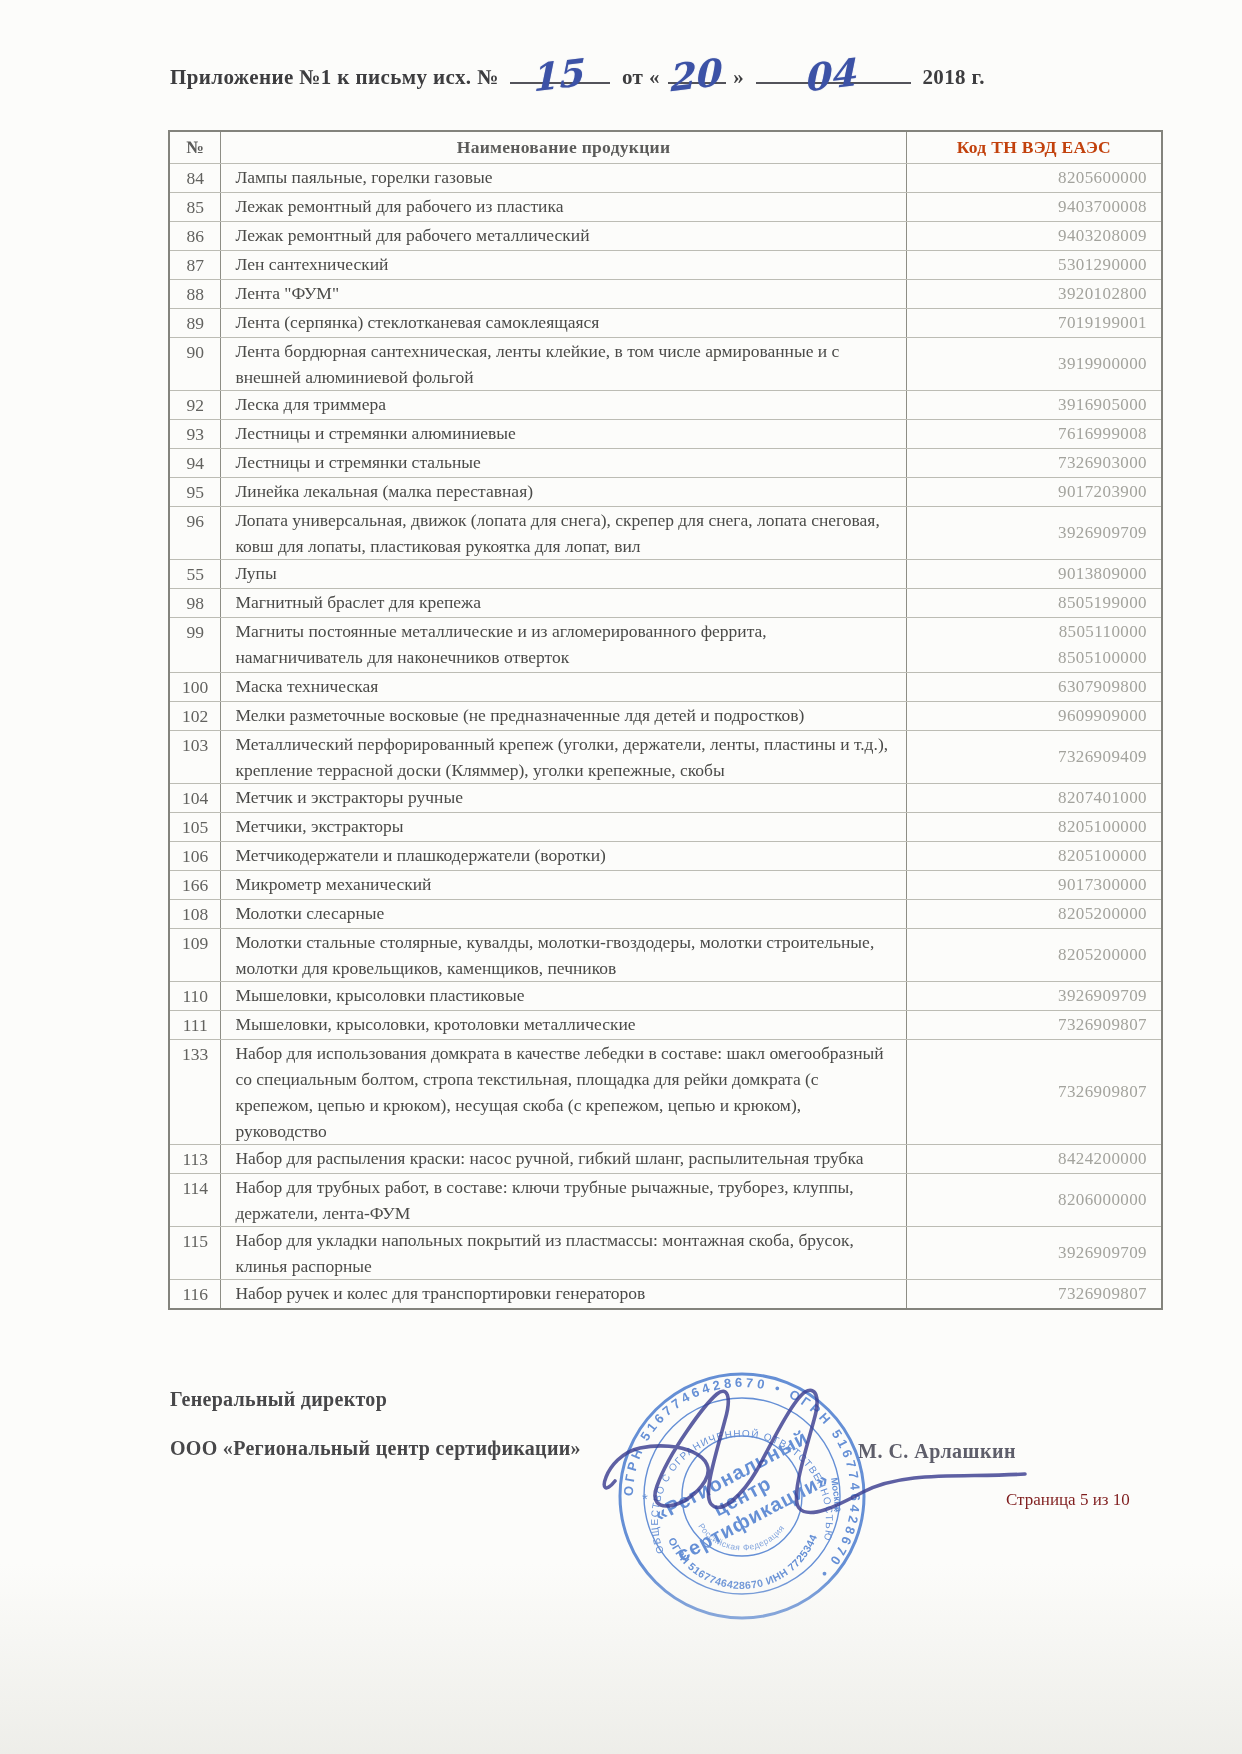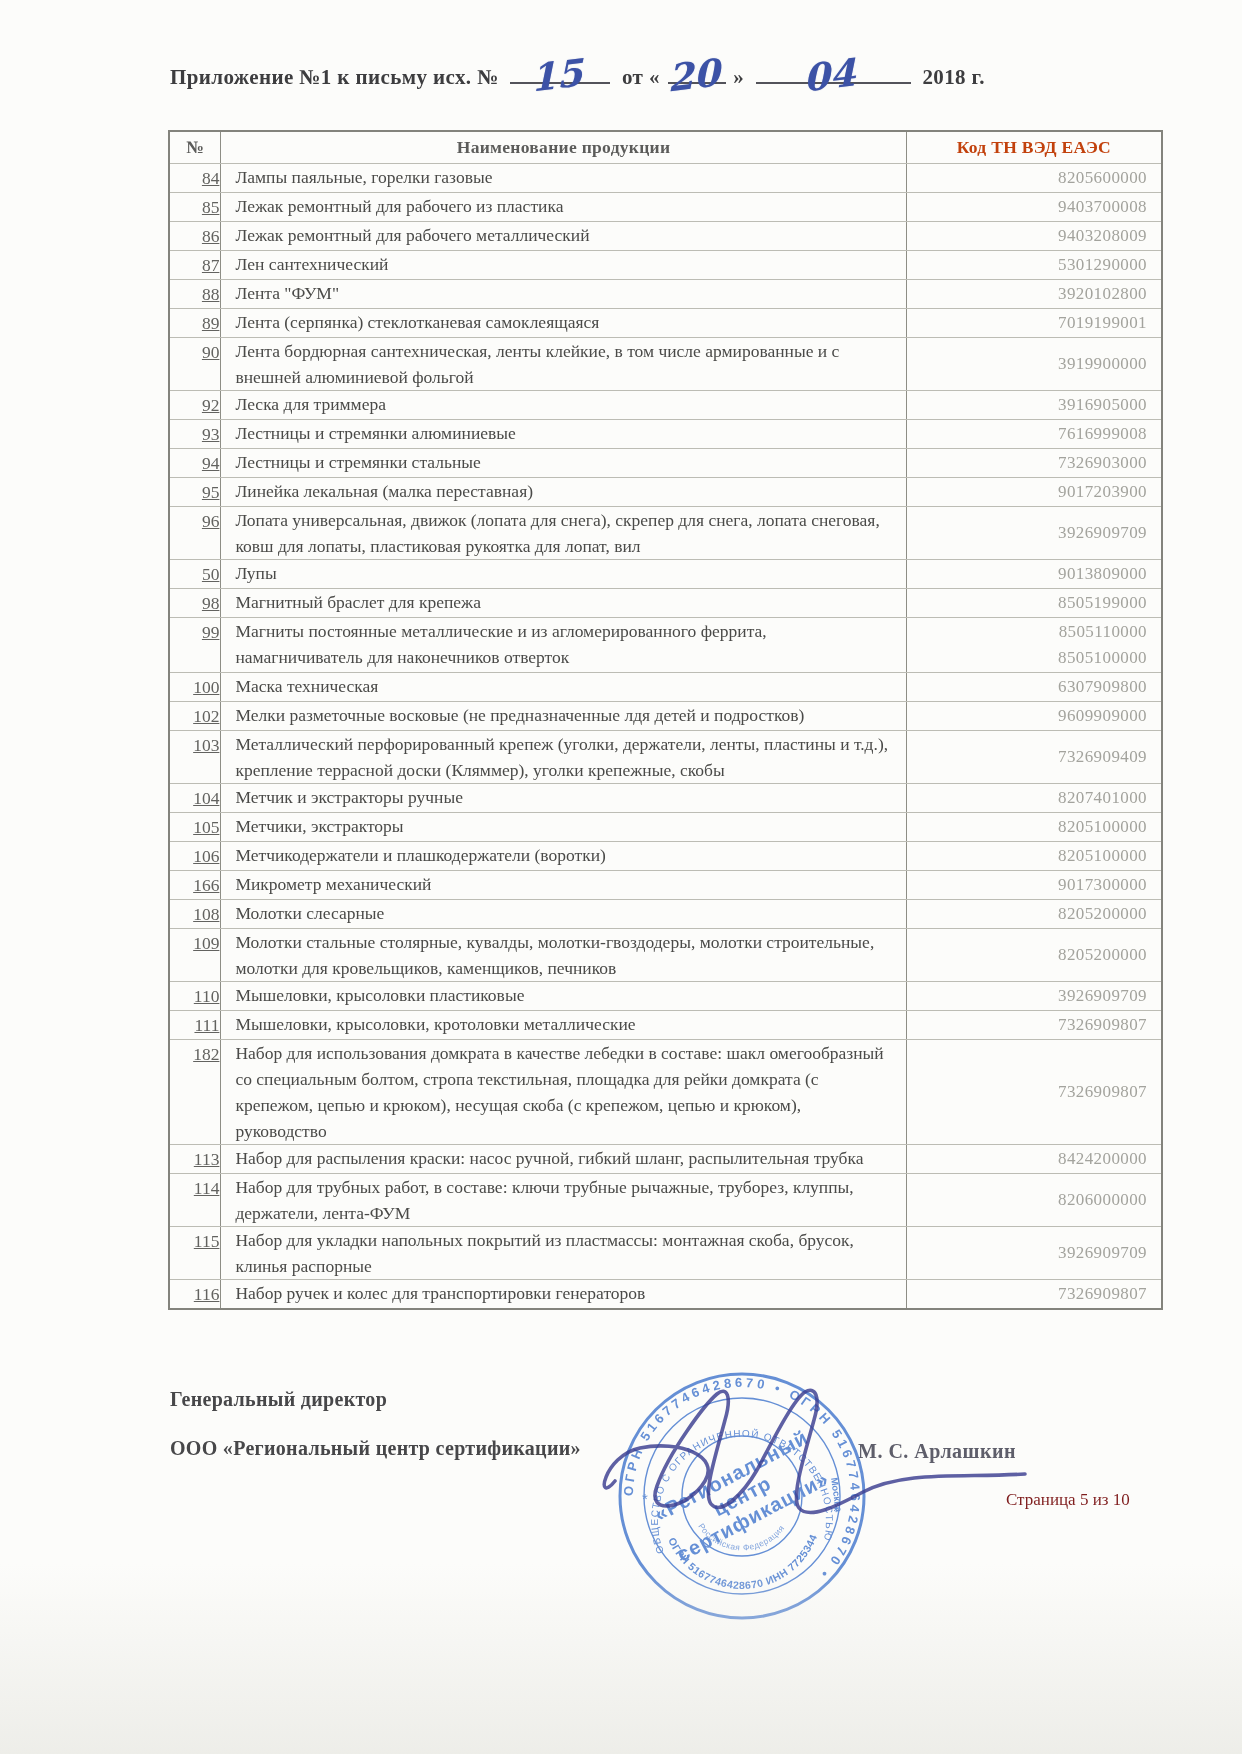--- a/index.html
+++ b/index.html
@@ -51,22 +51,22 @@
     border-bottom:1px solid #bcbcb4;
     border-left:1.4px solid #8d8d85;
     border-right:1.4px solid #8d8d85;
   }
   .products th{
     height:29px;font-size:17.5px;font-weight:bold;color:#5c5c5a;
     text-align:center;letter-spacing:.3px;
   }
   .products th.h-code{color:#c2410c;}
   td.c-num{
-    width:50px;text-align:right;vertical-align:top;
-    color:#62625f;line-height:26px;text-decoration:underline;
+    width:50px;text-align:center;vertical-align:top;
+    color:#62625f;line-height:26px;
   }
   td.c-name{
     width:695px;padding:0 12px 0 14px;vertical-align:top;
     line-height:26px;
   }
   td.c-code{
     width:250px;text-align:right;padding-right:14px;vertical-align:middle;
     color:#a3a39d;line-height:26px;font-size:17px;
     white-space:pre-line;letter-spacing:.4px;
   }
@@ -165,21 +165,21 @@
       <td class="c-num">95</td>
       <td class="c-name">Линейка лекальная (малка переставная)</td>
       <td class="c-code">9017203900</td>
     </tr>
         <tr>
       <td class="c-num">96</td>
       <td class="c-name">Лопата универсальная, движок (лопата для снега), скрепер для снега, лопата снеговая, ковш для лопаты, пластиковая рукоятка для лопат, вил</td>
       <td class="c-code">3926909709</td>
     </tr>
         <tr>
-      <td class="c-num">50</td>
+      <td class="c-num">55</td>
       <td class="c-name">Лупы</td>
       <td class="c-code">9013809000</td>
     </tr>
         <tr>
       <td class="c-num">98</td>
       <td class="c-name">Магнитный браслет для крепежа</td>
       <td class="c-code">8505199000</td>
     </tr>
         <tr>
       <td class="c-num">99</td>
@@ -236,21 +236,21 @@
       <td class="c-num">110</td>
       <td class="c-name">Мышеловки, крысоловки пластиковые</td>
       <td class="c-code">3926909709</td>
     </tr>
         <tr>
       <td class="c-num">111</td>
       <td class="c-name">Мышеловки, крысоловки, кротоловки металлические</td>
       <td class="c-code">7326909807</td>
     </tr>
         <tr>
-      <td class="c-num">182</td>
+      <td class="c-num">133</td>
       <td class="c-name">Набор для использования домкрата в качестве лебедки в составе: шакл омегообразный со специальным болтом, стропа текстильная, площадка для рейки домкрата (с крепежом, цепью и крюком), несущая скоба (с крепежом, цепью и крюком), руководство</td>
       <td class="c-code">7326909807</td>
     </tr>
         <tr>
       <td class="c-num">113</td>
       <td class="c-name">Набор для распыления краски: насос ручной, гибкий шланг, распылительная трубка</td>
       <td class="c-code">8424200000</td>
     </tr>
         <tr>
       <td class="c-num">114</td>

